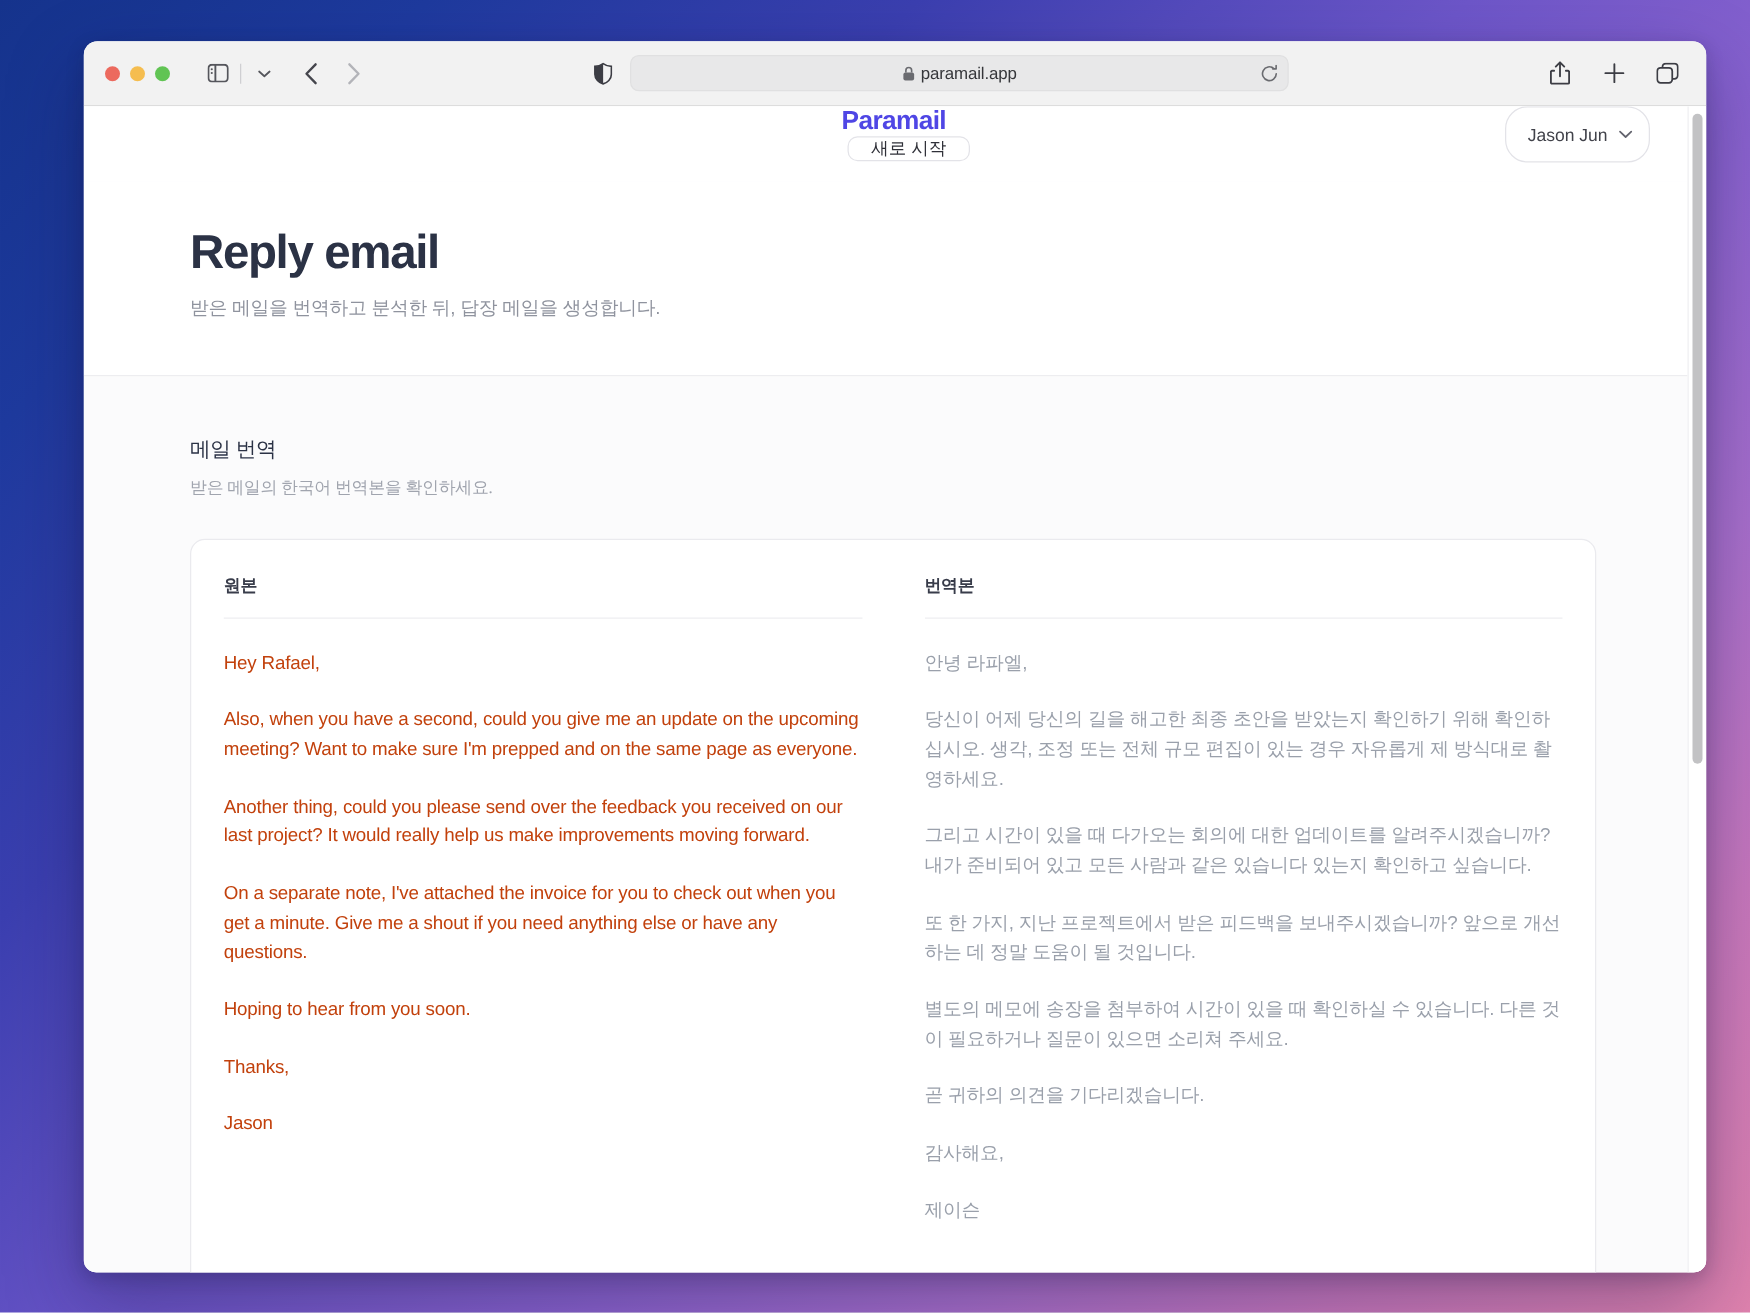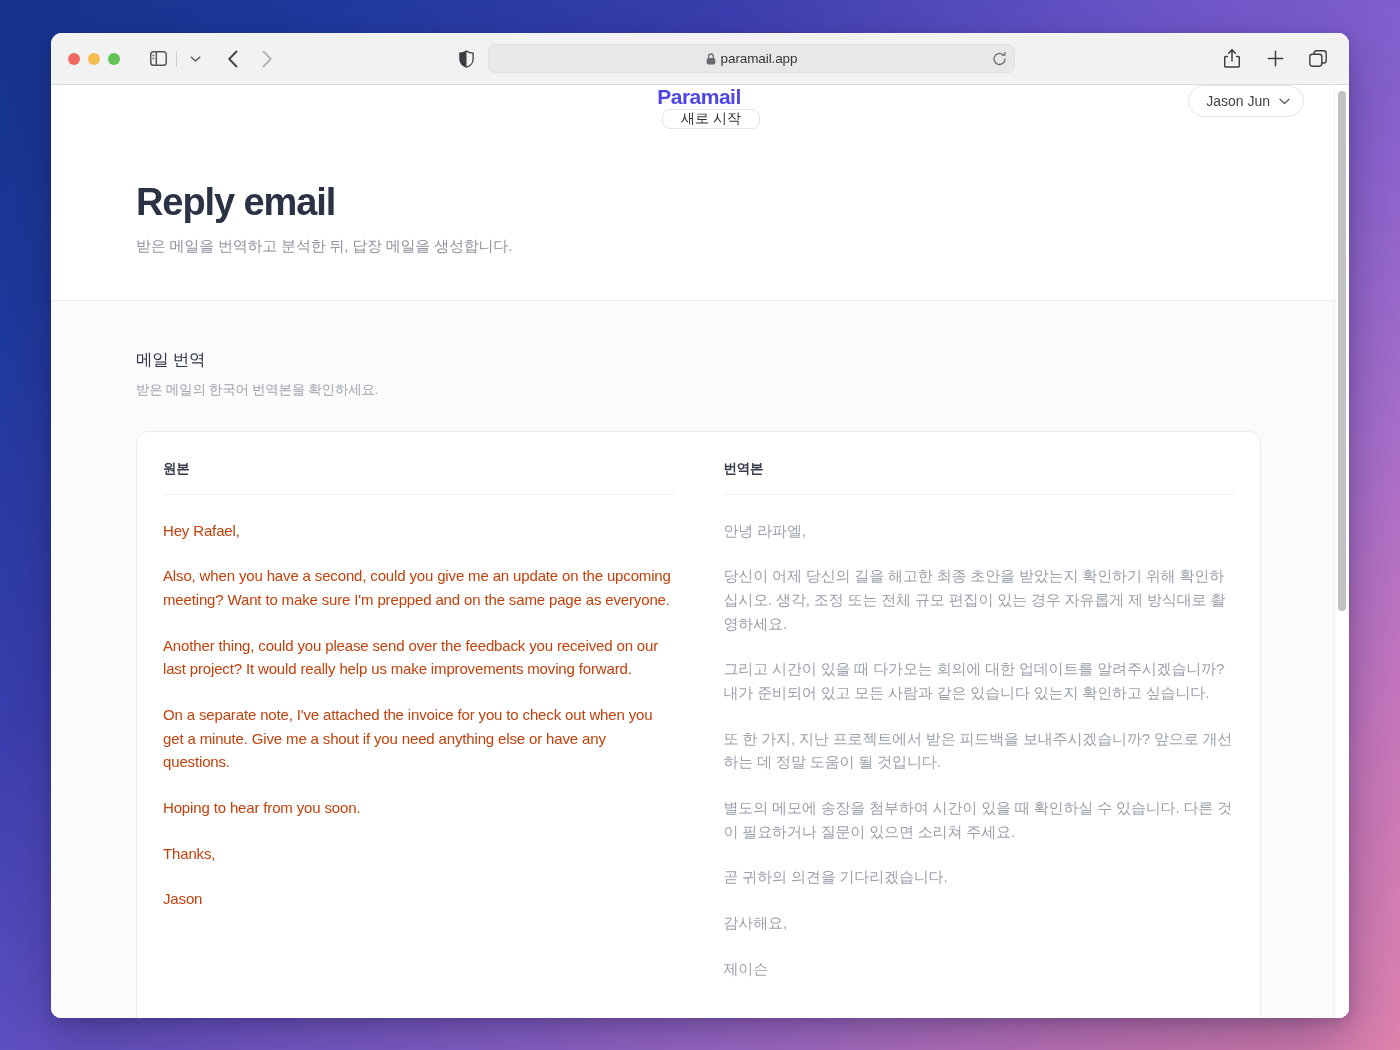--- a/index.html
+++ b/index.html
@@ -21,21 +21,21 @@
         #8b63cf 62%,
         #a86fcc 74%,
         #c878bd 86%,
         #e083ae 100%);
     -webkit-font-smoothing: antialiased;
   }
 
   
   .browser-window {
     position: absolute;
-    left: 51px;
+    left: 67px;
     top: 33px;
     width: 1298px;
     height: 985px;
     background: #ffffff;
     border-radius: 11px 11px 10px 10px;
     box-shadow: 0 24px 60px rgba(20, 18, 60, 0.34), 0 4px 14px rgba(20, 18, 60, 0.2);
     overflow: hidden;
     display: flex;
     flex-direction: column;
   }
@@ -156,21 +156,21 @@
     font-size: 14px;
     font-weight: 500;
     color: #2f3038;
     display: flex; align-items: center;
     cursor: pointer;
     font-family: inherit;
   }
   .user-chip {
     position: absolute;
     right: 45px;
-    height: 32px;
+    height: 45px;
     padding: 0 13px 0 17px;
     border: 1px solid #e3e3e8;
     border-radius: 18px;
     background: #fff;
     display: flex; align-items: center; gap: 9px;
     font-size: 14px;
     color: #41424a;
     cursor: pointer;
   }
   .chev { color: #63646e; display: flex; }

